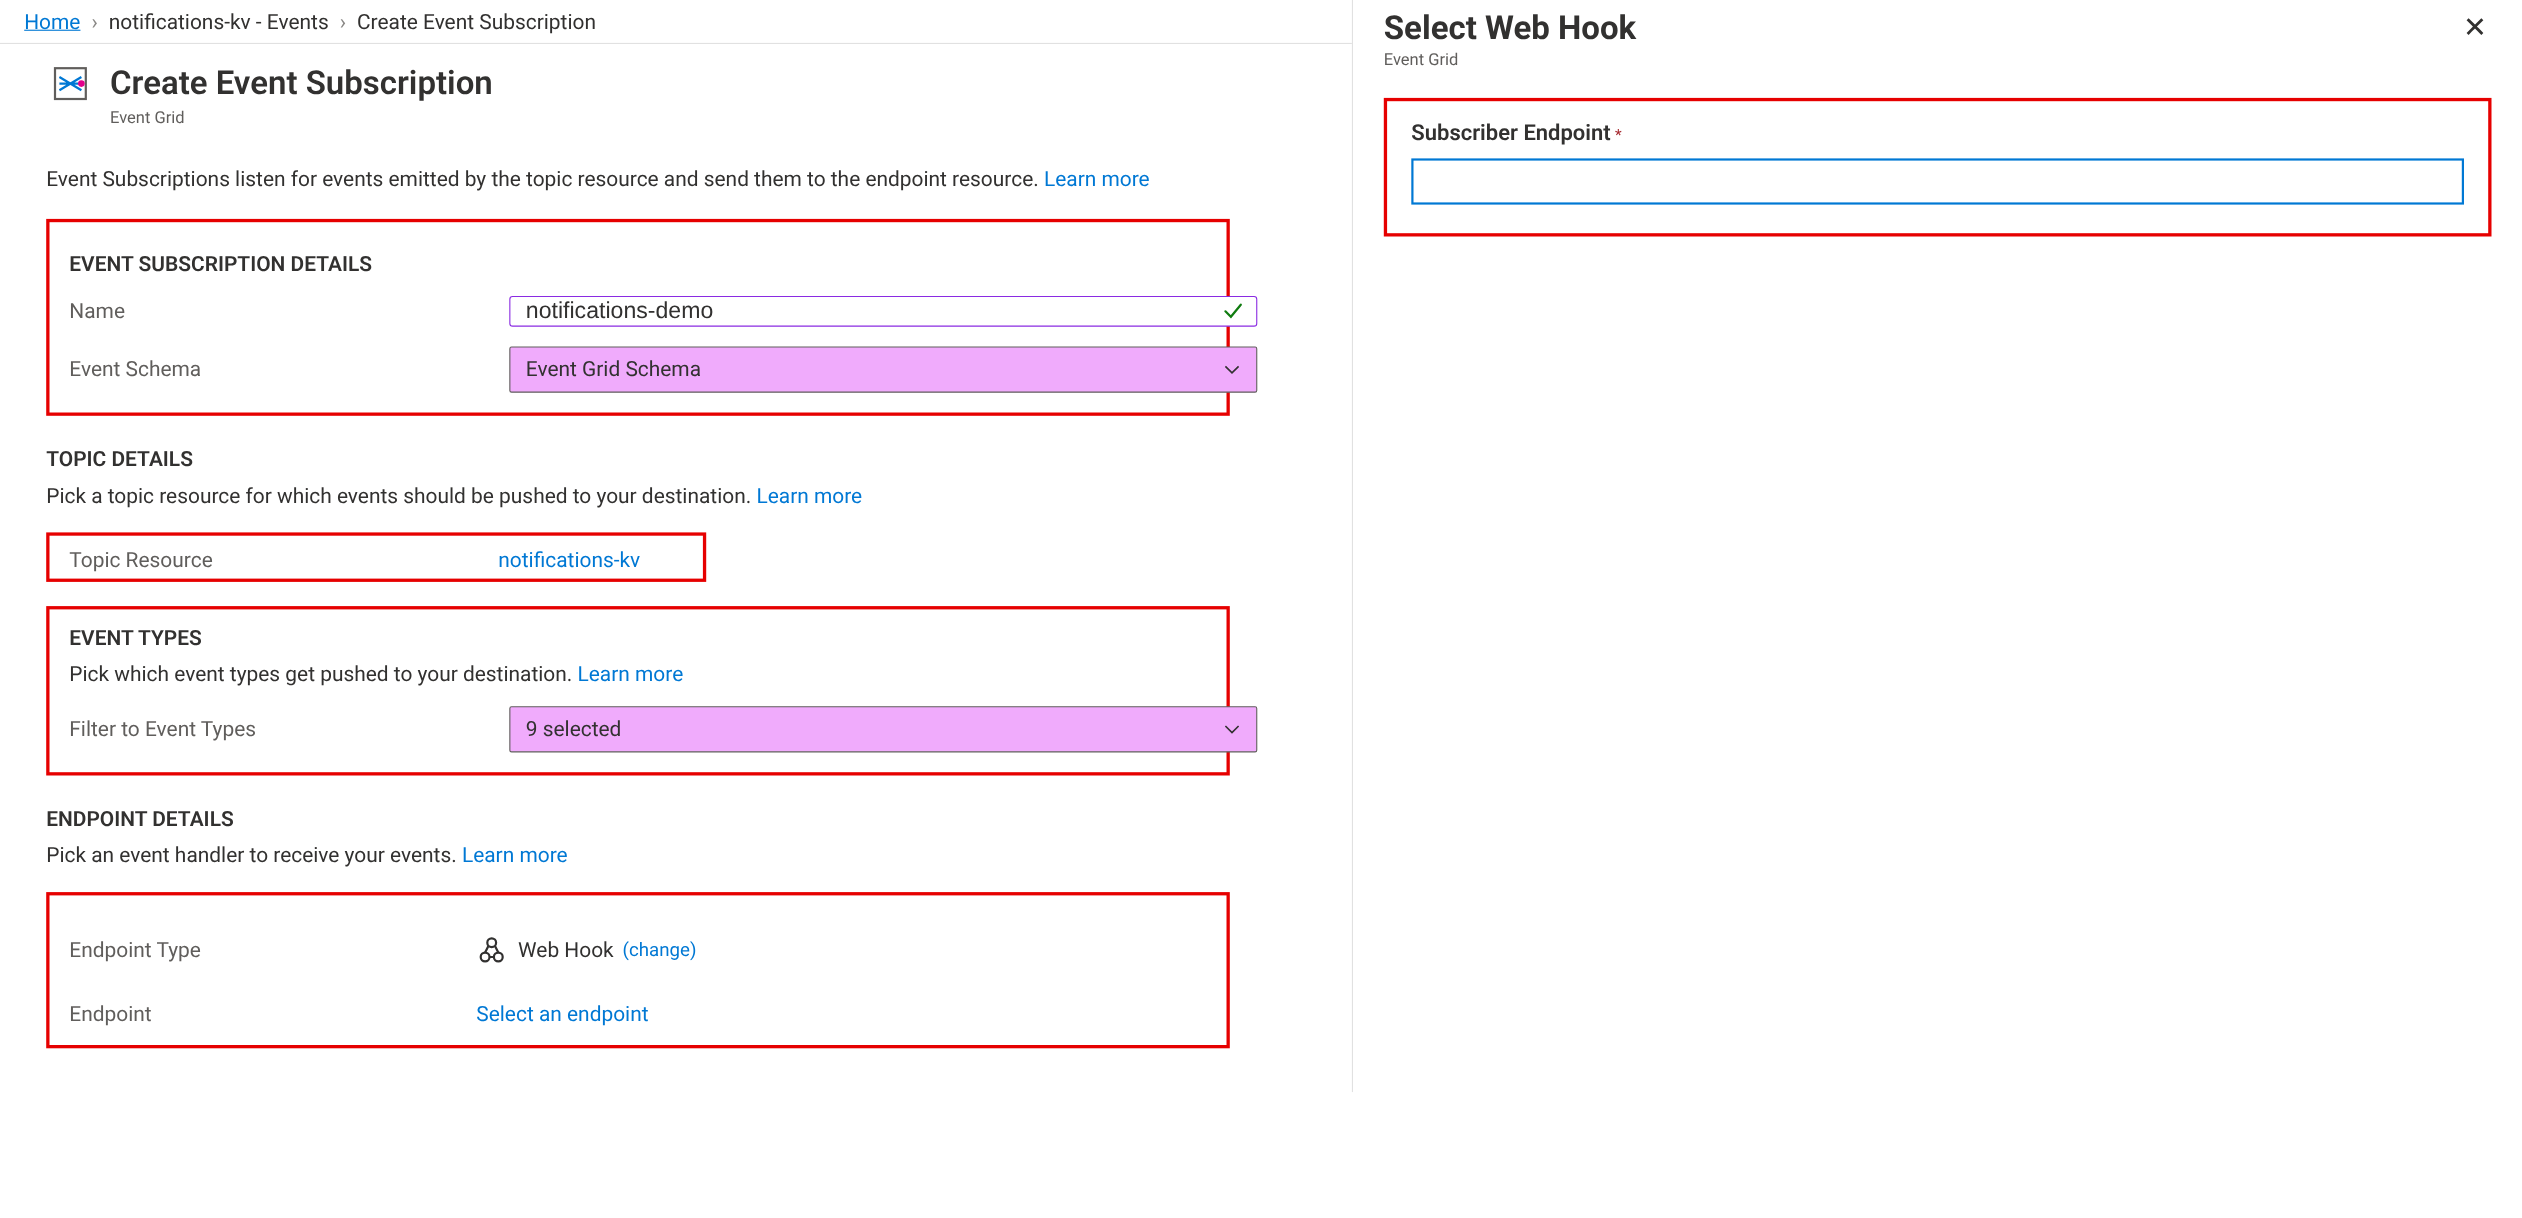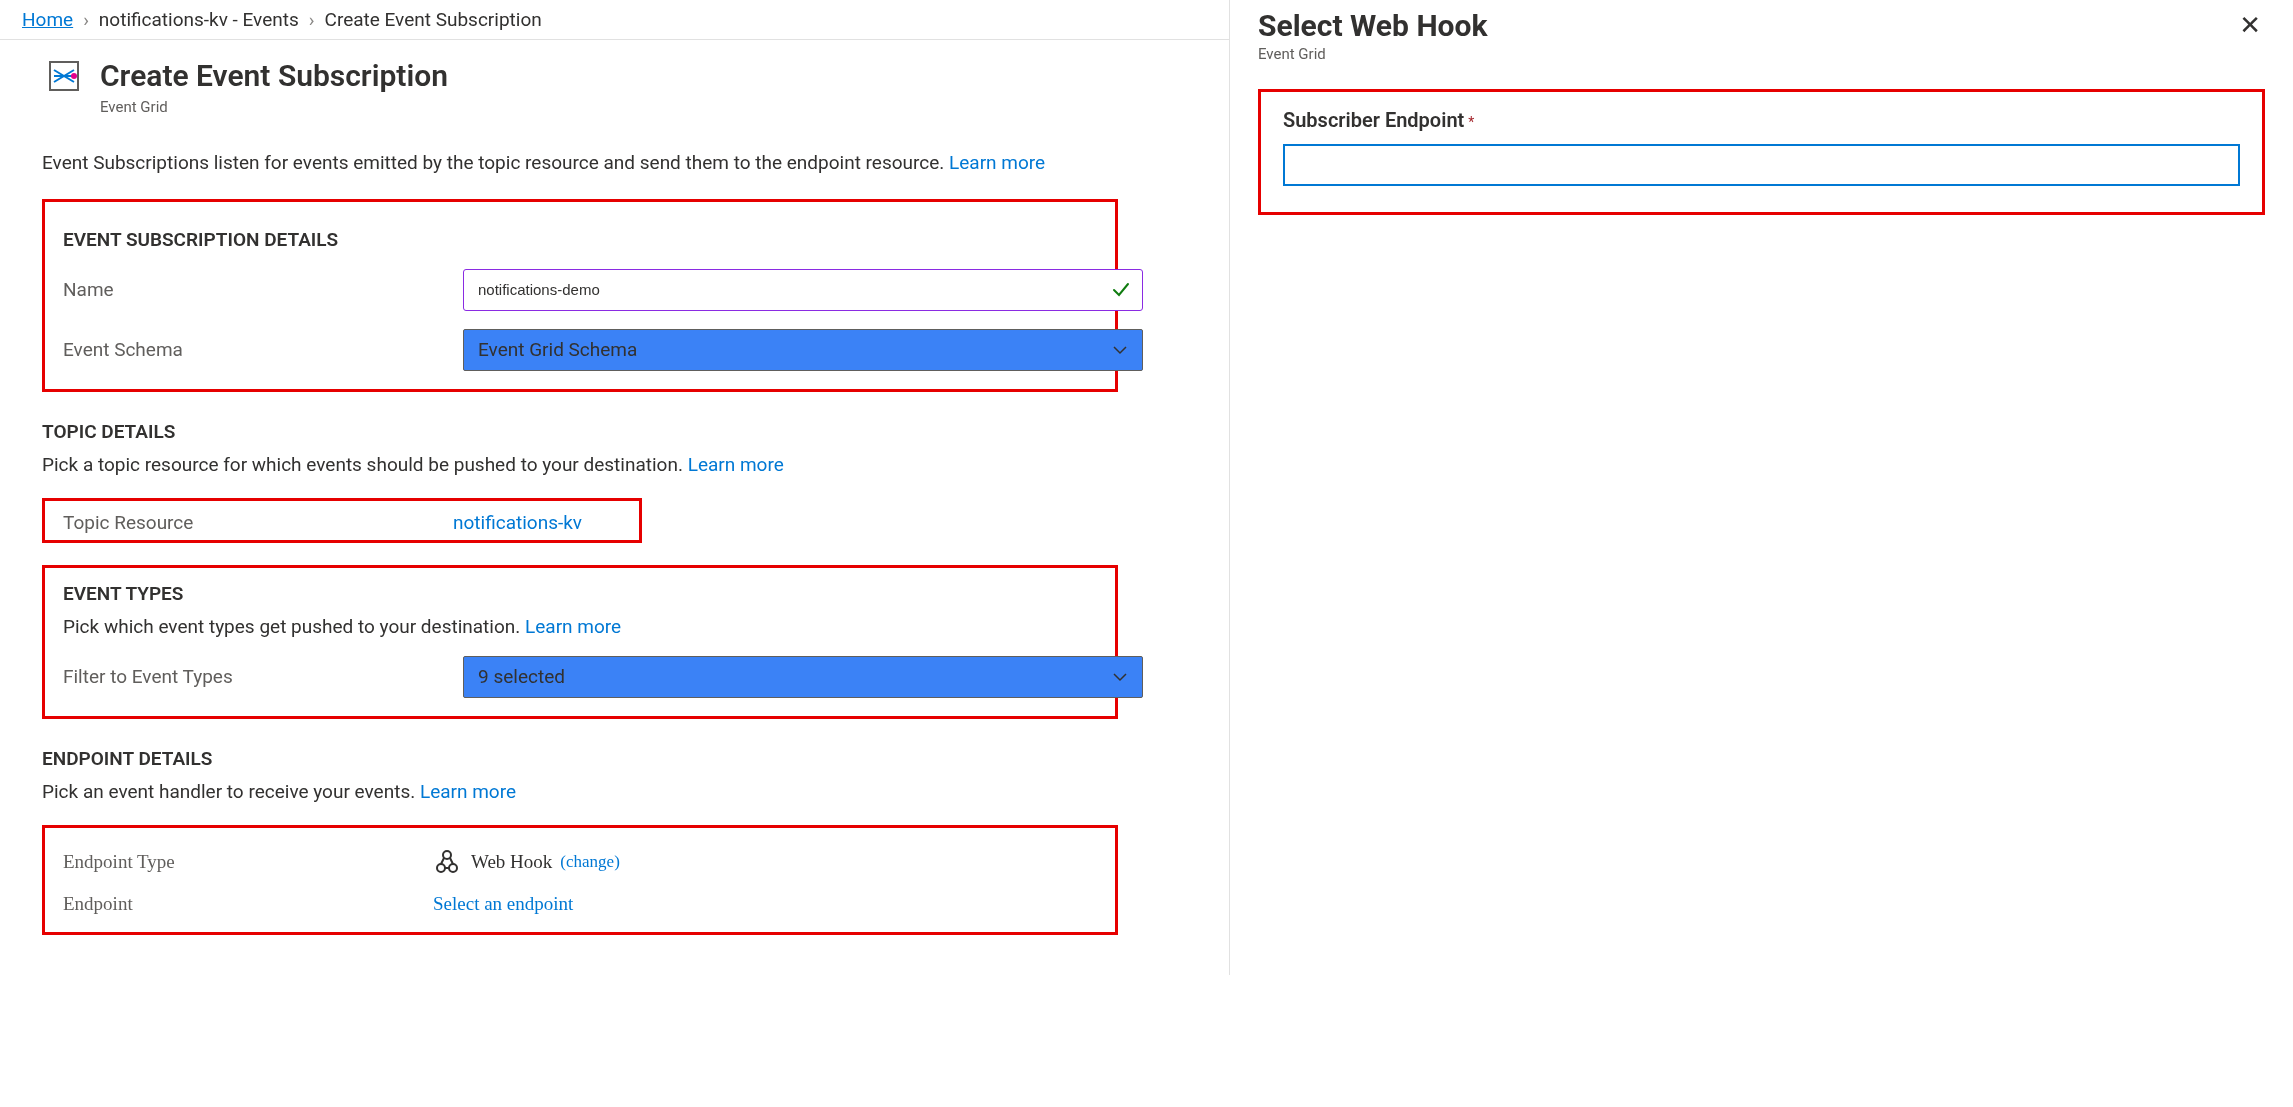--- a/index.html
+++ b/index.html
@@ -39,34 +39,34 @@
   .link { color:#0078d4; cursor:pointer; }
   .section-title { font-size:19px; font-weight:600; text-transform:uppercase; margin-top:28px; }
   .section-desc { font-size:19px; margin-top:10px; }
   .highlight { border:3px solid #e60000; padding:14px 18px 18px; margin-top:22px; }
   .highlight.tight { padding:6px 18px 6px; }
   .row { display:flex; align-items:center; margin-top:18px; }
   .row:first-of-type { margin-top:14px; }
   .row .label { flex:0 0 400px; font-size:19px; color:#605e5c; }
   .row .value { flex:1; }
   .text-input {
-    width:100%; height:42px; border:1px solid #8a2be2; border-radius:3px;
-    padding:0 40px 0 14px; font-size:15px; color:#323130; outline:none;
+    width:100%; height:28px; border:1px solid #8a2be2; border-radius:3px;
+    padding:0 40px 0 14px; font-size:21px; color:#323130; outline:none;
     position: relative;
   }
   .input-wrap { position:relative; width:680px; }
   .check-icon { position:absolute; right:12px; top:50%; transform:translateY(-50%); color:#107c10; }
   .select-box {
     width:680px; height:42px; border:1px solid #605e5c; border-radius:2px;
     padding:0 14px; font-size:19px; color:#323130;
     display:flex; align-items:center; justify-content:space-between;
-    cursor:pointer; background:#3b82f6;
+    cursor:pointer; background:#f0abfc;
   }
   .chev { width:16px; height:16px; }
-  .endpoint-row { display:flex; align-items:center; margin-top:6px; min-height:36px;font-family:Liberation Serif, serif; }
+  .endpoint-row { display:flex; align-items:center; margin-top:22px; min-height:36px; }
   .endpoint-row .label { flex:0 0 370px; font-size:19px; color:#605e5c; }
   .ep-icon { width:28px; height:28px; margin-right:10px; }
   .ep-value { font-size:19px; color:#323130; }
   .change { color:#0078d4; font-size:17px; margin-left:8px; cursor:pointer; }
   
   .right-header { display:flex; align-items:flex-start; justify-content:space-between; padding-top:8px; }
   .right-title { font-size:30px; font-weight:700; }
   .right-sub { font-size:15px; color:#605e5c; margin-top:2px; }
   .close-btn { font-size:26px; color:#323130; cursor:pointer; padding:4px; line-height:1; background:none; border:none; }
   .right-box { border:3px solid #e60000; margin-top:26px; padding:16px 22px 26px; }

